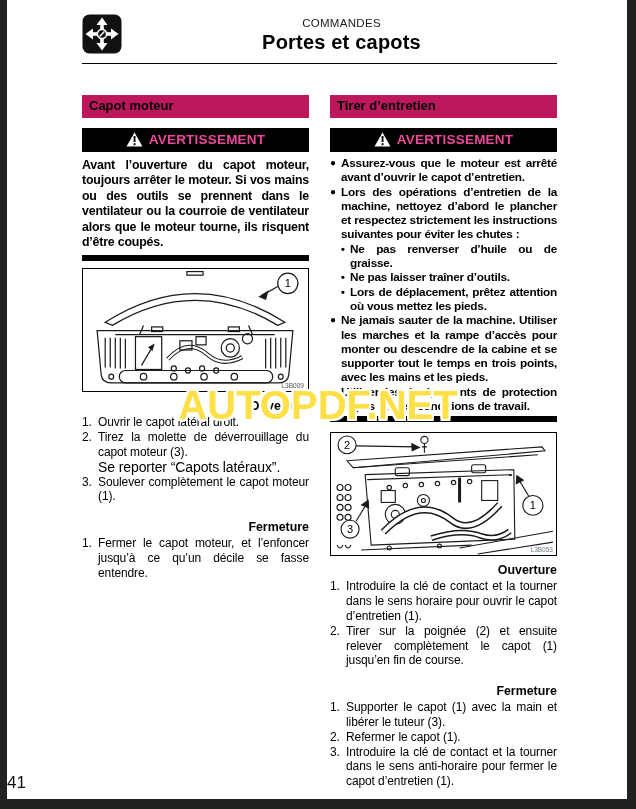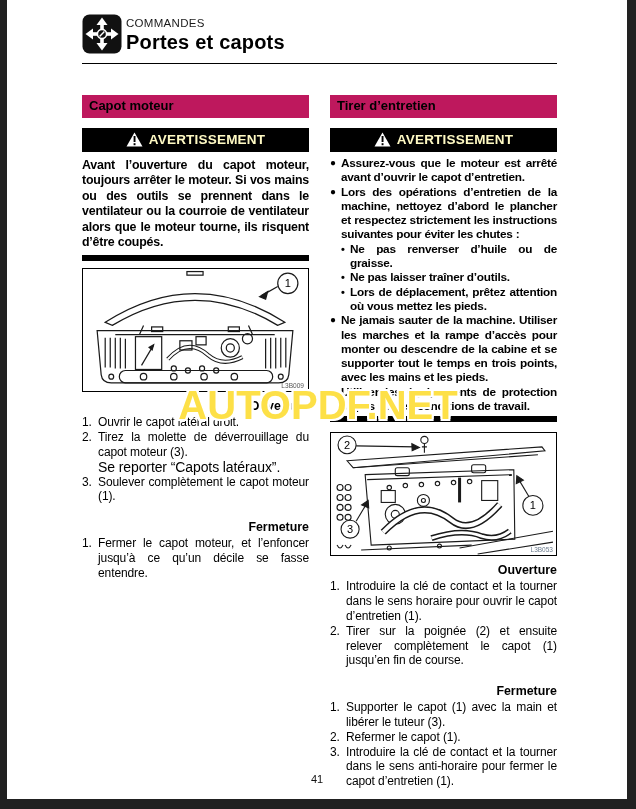--- a/index.html
+++ b/index.html
@@ -6,34 +6,34 @@
   body{
     width:636px;height:809px;position:relative;overflow:hidden;
     background:#212121;
     font-family:"Liberation Sans", sans-serif;
     color:#000;
   }
   .page{position:absolute;left:7px;top:0;width:620px;height:799px;background:#fff;}
   .content{position:absolute;left:75px;top:0;width:475px;}
 
   
-  .doc-header{position:relative;height:64px;}
+  .doc-header{position:relative;height:64px;text-align:center;}
   .header-icon{position:absolute;left:0;top:14px;width:40px;height:40px;}
   .header-text{padding-left:44px;padding-top:17px;}
   .kicker{font-size:11.5px;color:#1a1a1a;letter-spacing:.3px;}
   .page-title{font-size:20px;font-weight:bold;margin-top:2px;letter-spacing:.2px;}
   .header-rule{position:absolute;left:0;right:0;top:63px;border-top:1.5px solid #000;}
 
   
   .columns{display:flex;gap:21px;margin-top:31px;}
   .col{width:227px;}
 
   .section-bar{background:#be185d;font-weight:bold;font-size:13px;padding:4px 7px 5px;line-height:14px;}
 
-  .warn-bar{margin-top:10px;background:#000;color:#fef9c3;font-weight:bold;font-size:13.5px;
+  .warn-bar{margin-top:10px;background:#000;color:#ec4899;font-weight:bold;font-size:13.5px;
     display:flex;justify-content:center;align-items:center;gap:6px;padding:4px 0 5px;line-height:15px;letter-spacing:.2px;}
   .warn-bar svg{display:block;}
   .warn-body{font-weight:bold;font-size:12.4px;line-height:15.4px;text-align:justify;
     padding:6px 0 5px;letter-spacing:-.2px;}
   .warn-bullets{padding:4px 0 3px;}
   .bullet{display:flex;font-weight:bold;font-size:11.8px;line-height:14.3px;letter-spacing:-.25px;}
   .bullet .marker{flex:none;width:11px;font-size:10px;}
   .bullet.l2{margin-left:11px;}
   .bullet.l2 .marker{width:9px;font-size:11px;}
   .bullet .btext{flex:1;text-align:justify;}
@@ -53,21 +53,21 @@
 
   
   .watermark{
     position:absolute;top:383px;left:50%;transform:translateX(-50%);
     font-size:40px;font-weight:bold;color:#fde047;white-space:nowrap;z-index:6;
     letter-spacing:0;
     text-shadow:-2px -2px 0 #fff,2px -2px 0 #fff,-2px 2px 0 #fff,2px 2px 0 #fff,
                  0 -2px 0 #fff,0 2px 0 #fff,-2px 0 0 #fff,2px 0 0 #fff;
   }
 
-  .page-num{position:absolute;left:0;right:0;top:773px;text-align:center;font-size:11px;color:#111;}
+  .page-num{position:absolute;left:0;right:0;top:773px;text-align:left;font-size:17px;color:#111;}
 </style>
 </head>
 <body>
 
 <div class="page">
   <div class="content">
 
     <div class="doc-header">
       <svg class="header-icon" viewBox="0 0 40 40">
         <rect x="0.5" y="0.5" width="39" height="39" rx="7" fill="#111"></rect>

